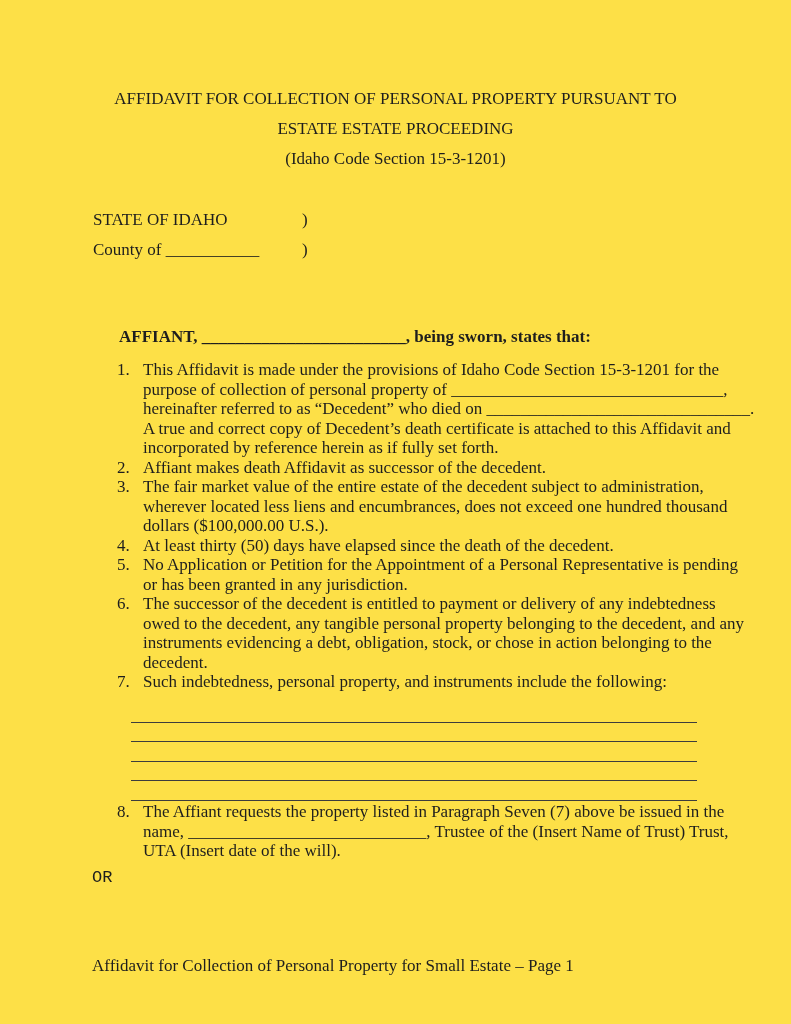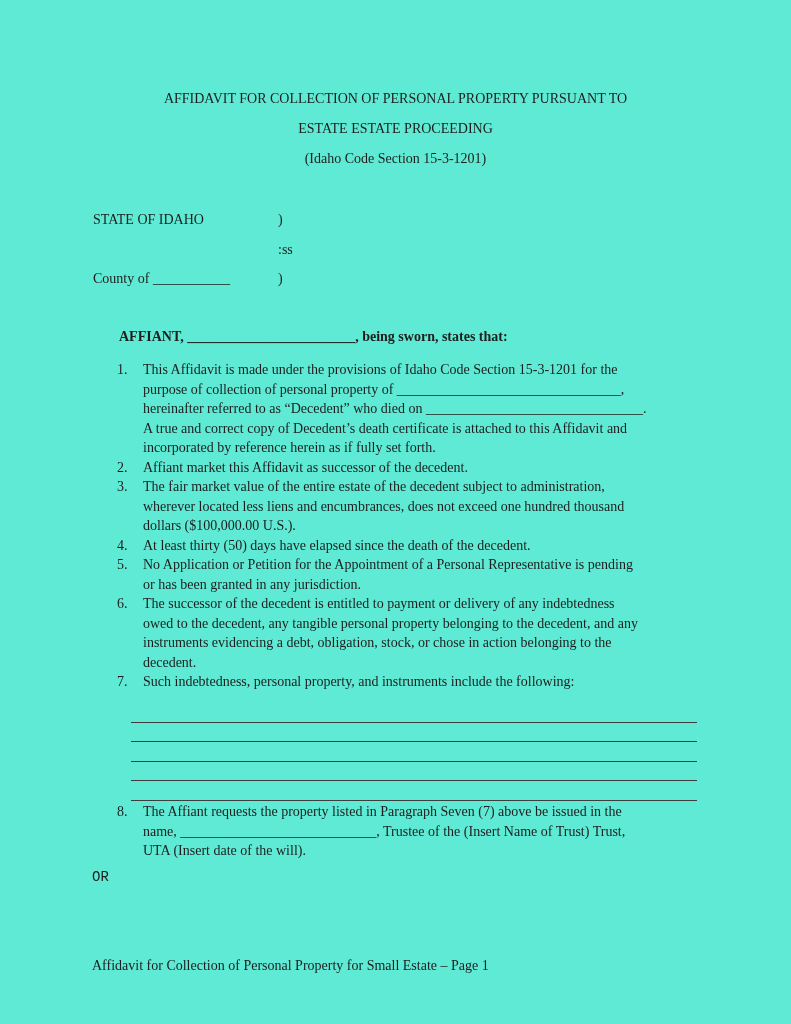--- a/index.html
+++ b/index.html
@@ -1,42 +1,42 @@
 <!DOCTYPE html>
 <html><head>
 <meta charset="utf-8">
 <style>
   * { margin: 0; padding: 0; box-sizing: border-box; }
   html, body { background: #ffffff; }
   .page {
     position: relative;
     width: 791px;
     height: 1024px;
-    background: #5eead4;
+    background: #fde047;
     font-family: "Liberation Serif", serif;
     color: #1e1e1e;
-    font-size: 14px;
+    font-size: 17px;
     overflow: hidden;
     padding-left: 13px;
   }
   .title-block {
     position: absolute;
     top: 84px;
     left: 0;
     width: 791px;
     text-align: center;
     line-height: 30px;
   }
   .venue-block {
     position: absolute;
     top: 205px;
     left: 93px;
     line-height: 29.5px;
   }
-  .venue-row { display: flex; }
+  .venue-row { display: flex; gap: 24px; }
   .venue-col1 { width: 185px; white-space: pre; }
   .venue-col2 { white-space: pre; }
   .affiant-line {
     position: absolute;
     top: 327px;
     left: 119px;
     white-space: pre;
     line-height: 19.5px;
     font-weight: bold;
   }
@@ -90,43 +90,39 @@
     <div>ESTATE ESTATE PROCEEDING</div>
     <div>(Idaho Code Section 15-3-1201)</div>
   </div>
 
   <div class="venue-block">
     <div class="venue-row">
       <span class="venue-col1">STATE OF IDAHO</span>
       <span class="venue-col2">)</span>
     </div>
     <div class="venue-row">
-      <span class="venue-col1"></span>
-      <span class="venue-col2">:ss</span>
-    </div>
-    <div class="venue-row">
       <span class="venue-col1">County of ___________</span>
       <span class="venue-col2">)</span>
     </div>
   </div>
 
   <div class="affiant-line">AFFIANT, ________________________, being sworn, states that:</div>
 
   <div class="list-block">
     <div class="list-item">
       <span class="num">1.</span>
       <span class="itext">This Affidavit is made under the provisions of Idaho Code Section 15-3-1201 for the
 purpose of collection of personal property of ________________________________,
 hereinafter referred to as “Decedent” who died on _______________________________.
 A true and correct copy of Decedent’s death certificate is attached to this Affidavit and
 incorporated by reference herein as if fully set forth.</span>
     </div>
     <div class="list-item">
       <span class="num">2.</span>
-      <span class="itext">Affiant market this Affidavit as successor of the decedent.</span>
+      <span class="itext">Affiant makes death Affidavit as successor of the decedent.</span>
     </div>
     <div class="list-item">
       <span class="num">3.</span>
       <span class="itext">The fair market value of the entire estate of the decedent subject to administration,
 wherever located less liens and encumbrances, does not exceed one hundred thousand
 dollars ($100,000.00 U.S.).</span>
     </div>
     <div class="list-item">
       <span class="num">4.</span>
       <span class="itext">At least thirty (50) days have elapsed since the death of the decedent.</span>

